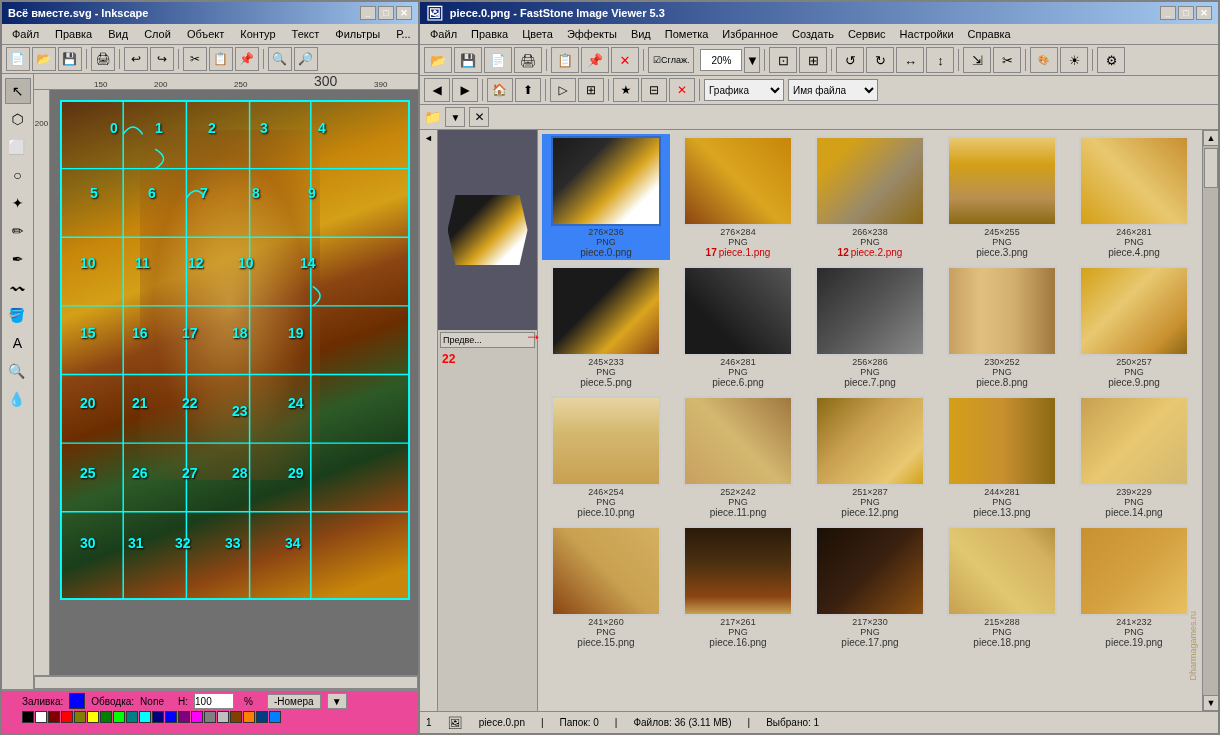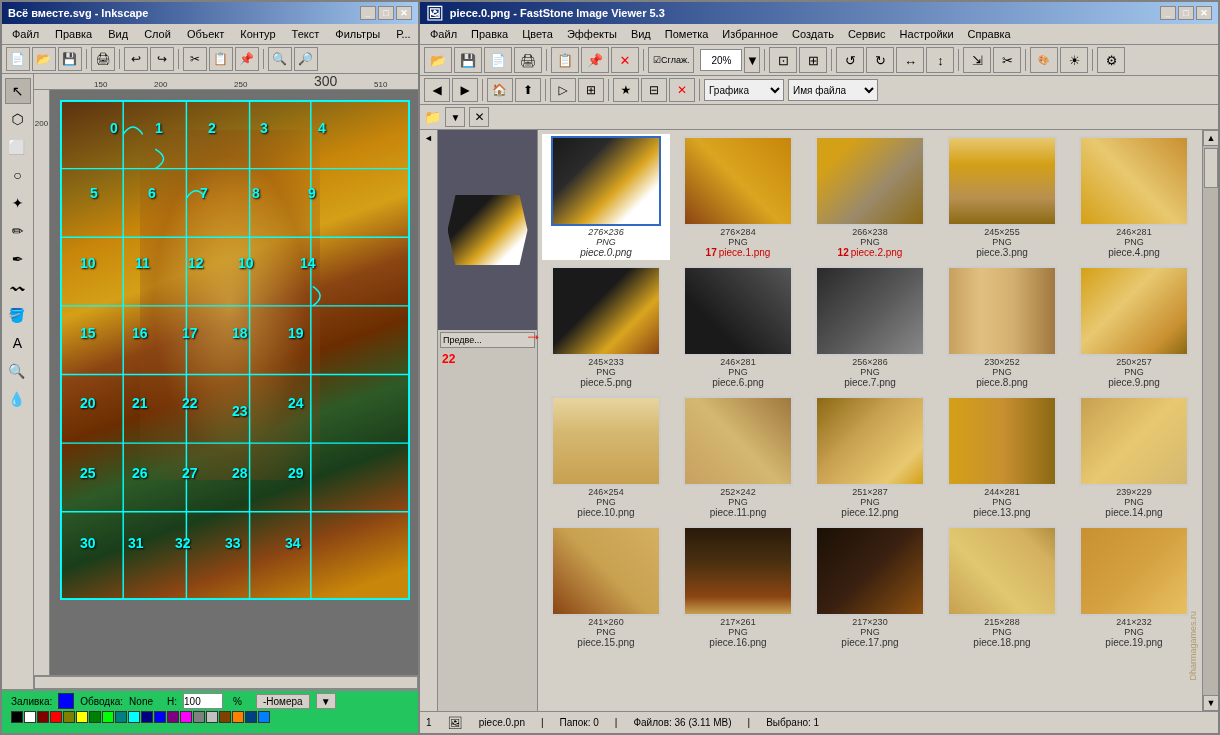--- a/index.html
+++ b/index.html
@@ -168,25 +168,25 @@
     }
     .scrollbar-h {
       height: 14px;
       background: #d4d0c8;
       border-top: 1px solid #888;
       display: flex;
       align-items: center;
     }
     .status-bar {
       height: 44px;
-      background: #22c55e;
+      background: #ec4899;
       border-top: 2px solid #888;
       display: flex;
       flex-direction: column;
-      padding: 2px 9px;
+      padding: 2px 20px;
     }
     .status-row {
       display: flex;
       align-items: center;
       gap: 6px;
       font-size: 10px;
     }
     .color-swatch {
       width: 16px; height: 16px;
       border: 1px solid #333;
@@ -301,22 +301,21 @@
       gap: 4px;
     }
     .thumb-item {
       display: flex;
       flex-direction: column;
       align-items: center;
       cursor: pointer;
       padding: 2px;
     }
     .thumb-item.selected {
-      background: #ffffff;
-      font-style: italic;
+      background: #3b82f6;
     }
     .thumb-box {
       width: 110px;
       height: 90px;
       background: #888;
       border: 2px solid #ccc;
       display: flex;
       align-items: center;
       justify-content: center;
       position: relative;
@@ -433,21 +432,21 @@
       <div class="tool-btn">🔍</div>
       <div class="tool-btn">💧</div>
     </div>
 
     <div class="canvas-area">
       <div class="ruler-h">
         <span style="position:absolute;left:60px;font-size:8px;">150</span>
         <span style="position:absolute;left:120px;font-size:8px;">200</span>
         <span style="position:absolute;left:200px;font-size:8px;">250</span>
         <span style="position:absolute;left:280px;font-size:14px;">300</span>
-        <span style="position:absolute;left:340px;font-size:8px;">510</span>
+        <span style="position:absolute;left:340px;font-size:8px;">390</span>
       </div>
       <div class="canvas-container">
         <div class="ruler-v">
           <span style="margin-top:30px;font-size:8px;transform:rotate(-90deg);writing-mode:vertical-rl;">200</span>
         </div>
         <div style="position:relative;flex:1;background:#707070;overflow:hidden;">
 
           <div class="puzzle-canvas">
 
             <div style="position:absolute;top:0;left:0;width:100%;height:100%;background:linear-gradient(160deg,#5a3010 0%,#8B6914 15%,#c8860a 25%,#d4a017 35%,#8B4513 45%,#6B2D00 55%,#2d5a27 65%,#1a3d1a 75%,#8B4513 85%,#c8860a 95%);"></div>

